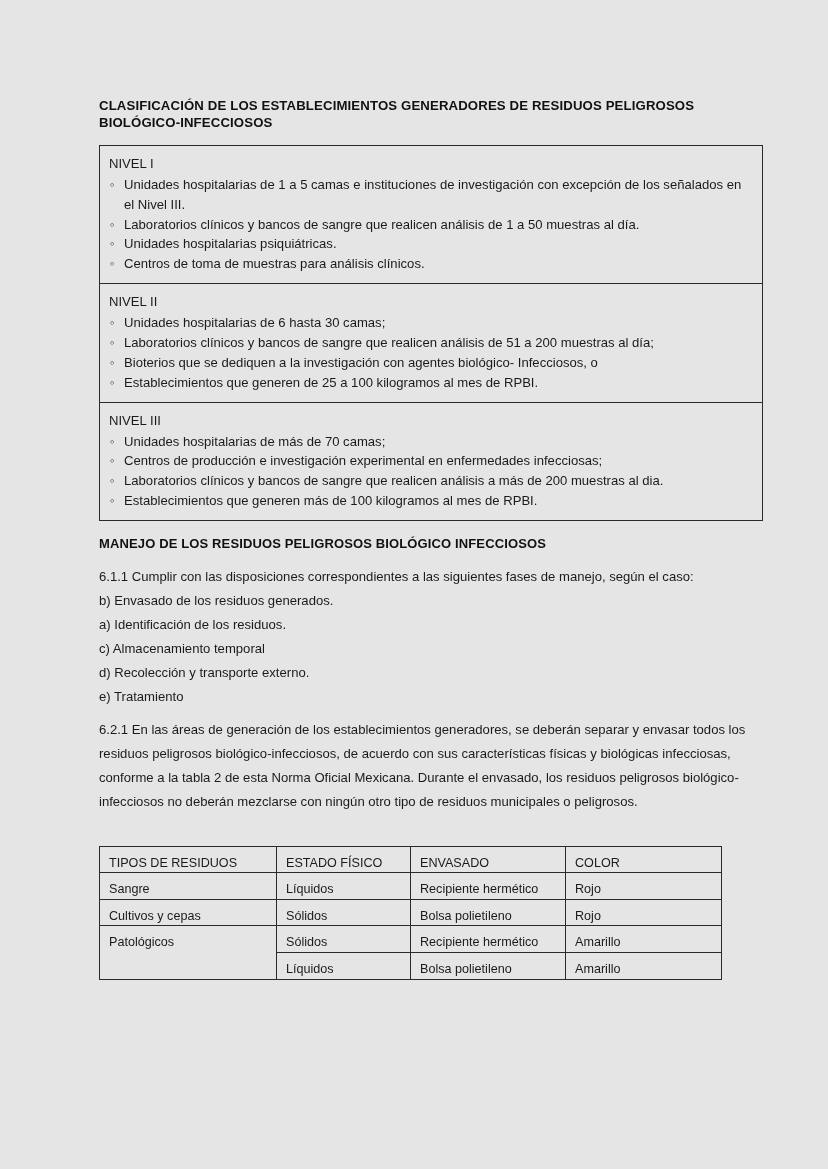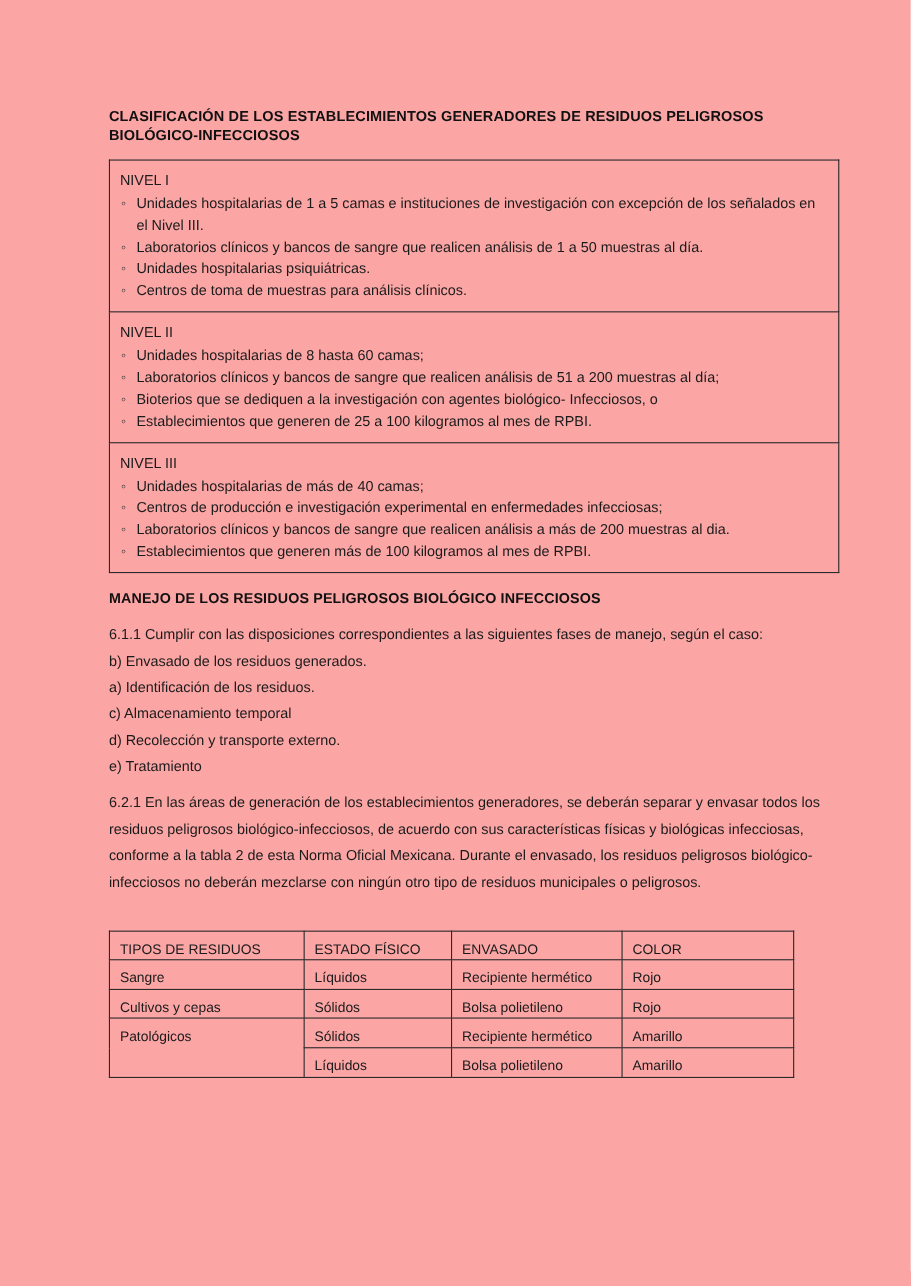--- a/index.html
+++ b/index.html
@@ -15,21 +15,21 @@
     font-family: "Liberation Sans", sans-serif;
     color: #1b1b1b;
     -webkit-font-smoothing: antialiased;
   }
   .page {
     position: absolute;
     left: 0;
     top: 0;
     width: 828px;
     height: 1169px;
-    background: #fca5a5;
+    background: #e5e5e5;
     overflow: hidden;
   }
   .content {
     position: absolute;
     left: 99px;
     top: 97px;
     width: 665px;
   }
 
   
@@ -144,32 +144,32 @@
               <li>Laboratorios clínicos y bancos de sangre que realicen análisis de 1 a 50 muestras al día.</li>
               <li>Unidades hospitalarias psiquiátricas.</li>
               <li>Centros de toma de muestras para análisis clínicos.</li>
             </ul>
           </td>
         </tr>
         <tr>
           <td>
             <div class="level-title">NIVEL II</div>
             <ul class="level-list">
-              <li>Unidades hospitalarias de 8 hasta 60 camas;</li>
+              <li>Unidades hospitalarias de 6 hasta 30 camas;</li>
               <li>Laboratorios clínicos y bancos de sangre que realicen análisis de 51 a 200 muestras al día;</li>
               <li>Bioterios que se dediquen a la investigación con agentes biológico- Infecciosos, o</li>
               <li>Establecimientos que generen de 25 a 100 kilogramos al mes de RPBI.</li>
             </ul>
           </td>
         </tr>
         <tr>
           <td>
             <div class="level-title">NIVEL III</div>
             <ul class="level-list">
-              <li>Unidades hospitalarias de más de 40 camas;</li>
+              <li>Unidades hospitalarias de más de 70 camas;</li>
               <li>Centros de producción e investigación experimental en enfermedades infecciosas;</li>
               <li>Laboratorios clínicos y bancos de sangre que realicen análisis a más de 200 muestras al dia.</li>
               <li>Establecimientos que generen más de 100 kilogramos al mes de RPBI.</li>
             </ul>
           </td>
         </tr>
       </tbody>
     </table>
 
     <h2 class="section-heading">MANEJO DE LOS RESIDUOS PELIGROSOS BIOLÓGICO INFECCIOSOS</h2>

